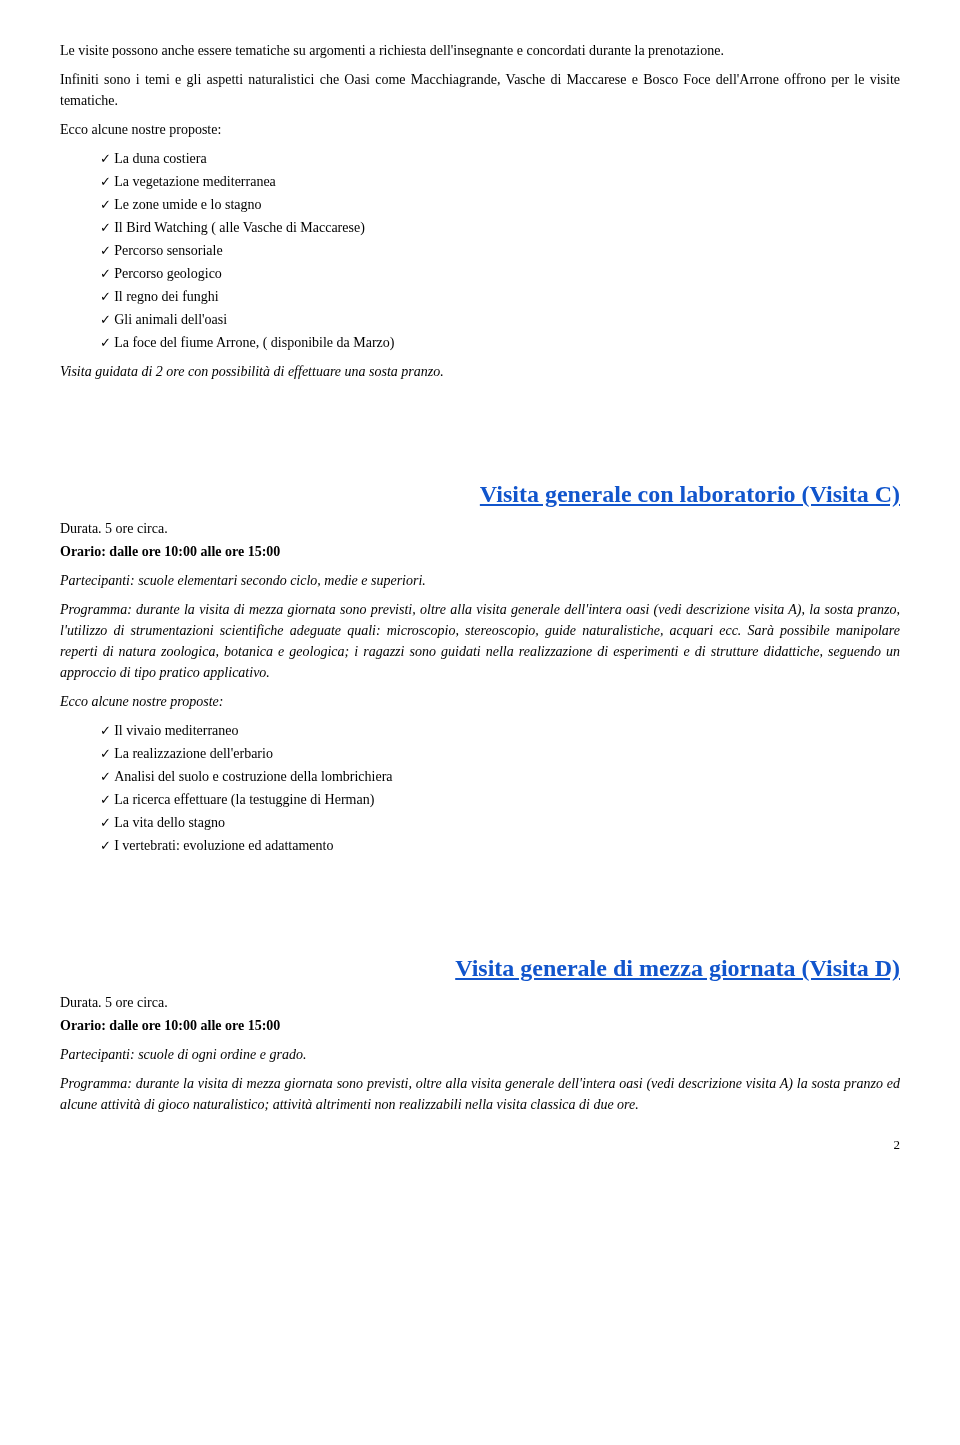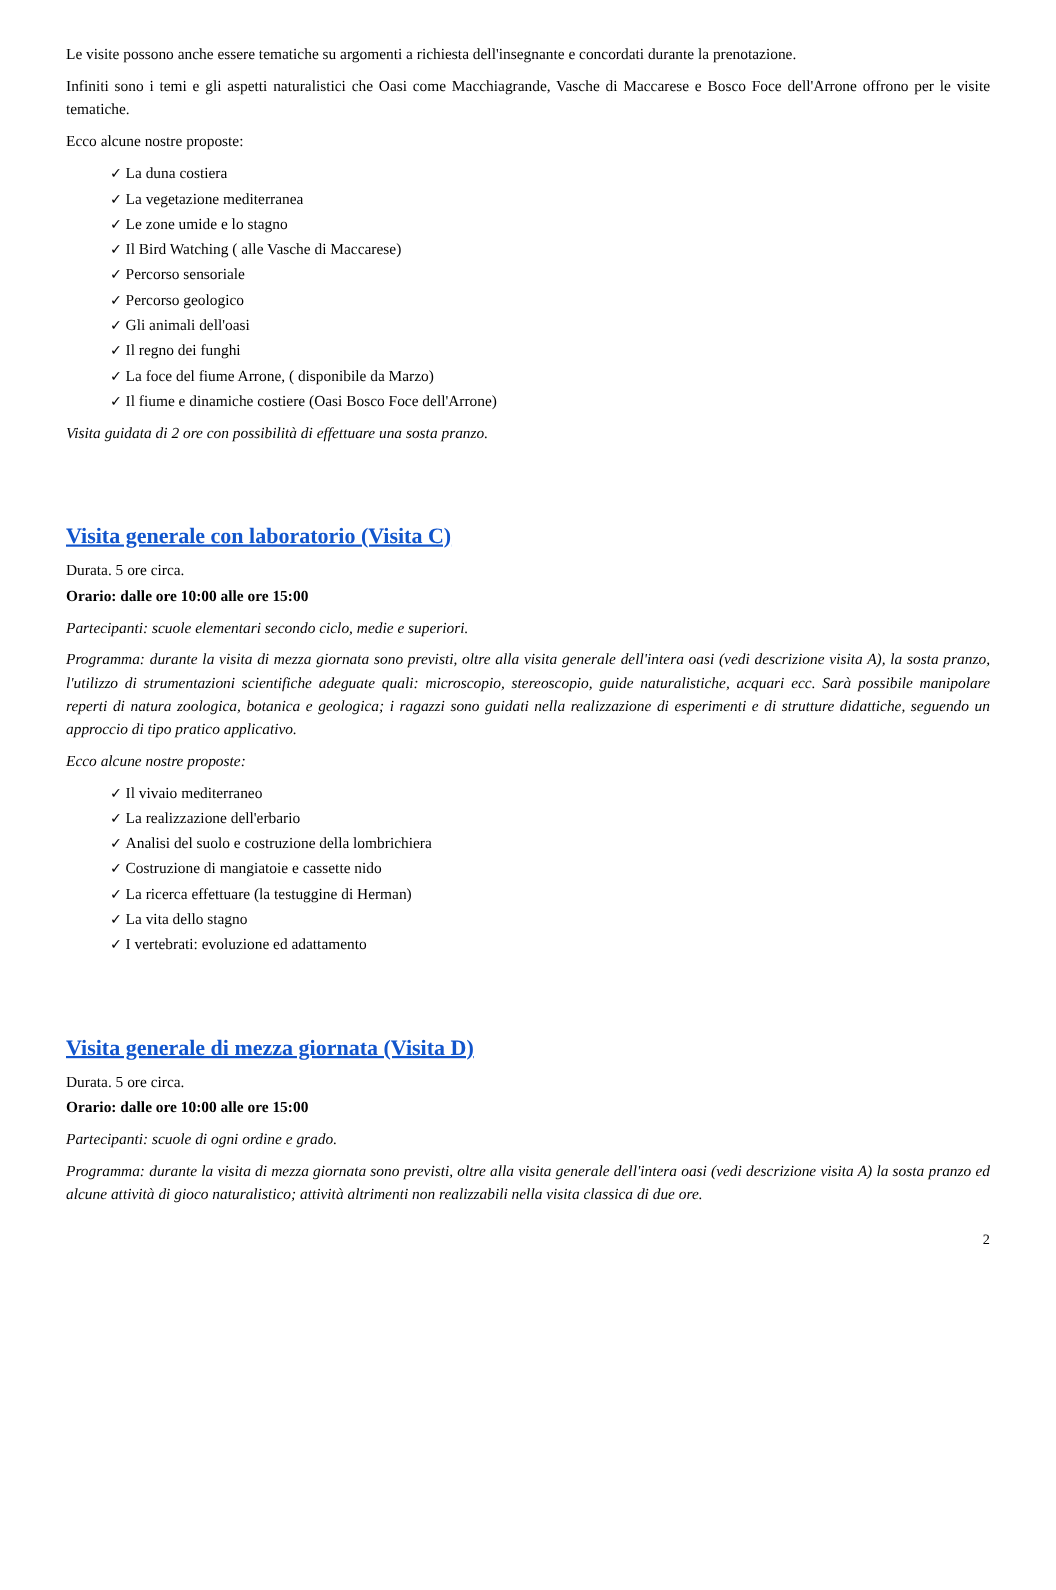--- a/index.html
+++ b/index.html
@@ -16,25 +16,26 @@
       padding: 40px 60px;
       line-height: 1.5;
     }
     .page-text {
       text-align: justify;
       margin-bottom: 8px;
       font-style: italic;
     }
     .section-heading {
       color: #1155CC;
-      font-size: 20px;
+      font-size: 24px;
       font-weight: bold;
       text-decoration: underline;
-      margin-top: 18px;
+      margin-top: 44px;
       margin-bottom: 6px;
+      text-align: right;
     }
     .duration-label {
       margin-bottom: 2px;
     }
     .time-label {
       font-weight: bold;
       margin-bottom: 8px;
     }
     .checklist {
       list-style: none;
@@ -68,24 +69,23 @@
 <p class="intro-text">Ecco alcune nostre proposte:</p>
 
 
 <ul class="checklist">
   <li>La duna costiera</li>
   <li>La vegetazione mediterranea</li>
   <li>Le zone umide e lo stagno</li>
   <li>Il Bird Watching ( alle Vasche di Maccarese)</li>
   <li>Percorso sensoriale</li>
   <li>Percorso geologico</li>
+  <li>Il regno dei funghi</li>
   <li>Gli animali dell'oasi</li>
-  <li>Il regno dei funghi</li>
   <li>La foce del fiume Arrone, ( disponibile da Marzo)</li>
-  <li>Il fiume e dinamiche costiere (Oasi Bosco Foce dell'Arrone)</li>
 </ul>
 
 <p class="page-text">Visita guidata di 2 ore con possibilità di effettuare una sosta pranzo.</p>
 
 <br>
 <br>
 
 
 <h2 class="section-heading">Visita generale con laboratorio (Visita  C)</h2>
 
@@ -93,21 +93,20 @@
 <p class="time-label">Orario: dalle ore 10:00 alle ore 15:00</p>
 
 <p class="page-text">Partecipanti: scuole elementari secondo ciclo, medie e superiori.</p>
 <p class="page-text">Programma: durante la visita di mezza giornata sono previsti, oltre alla visita generale dell'intera oasi (vedi descrizione visita A), la sosta pranzo, l'utilizzo di strumentazioni scientifiche adeguate quali: microscopio, stereoscopio, guide naturalistiche, acquari ecc. Sarà possibile manipolare reperti di natura zoologica, botanica e geologica; i ragazzi sono guidati nella realizzazione di esperimenti e di strutture didattiche, seguendo un approccio di tipo pratico applicativo.</p>
 <p class="page-text">Ecco alcune nostre proposte:</p>
 
 <ul class="checklist">
   <li>Il vivaio mediterraneo</li>
   <li>La realizzazione dell'erbario</li>
   <li>Analisi del suolo e costruzione della lombrichiera</li>
-  <li>Costruzione di mangiatoie e cassette nido</li>
   <li>La ricerca effettuare (la testuggine di Herman)</li>
   <li>La vita dello stagno</li>
   <li>I vertebrati: evoluzione ed adattamento</li>
 </ul>
 
 <br>
 <br>
 
 
 <h2 class="section-heading">Visita generale di mezza giornata (Visita  D)</h2>

